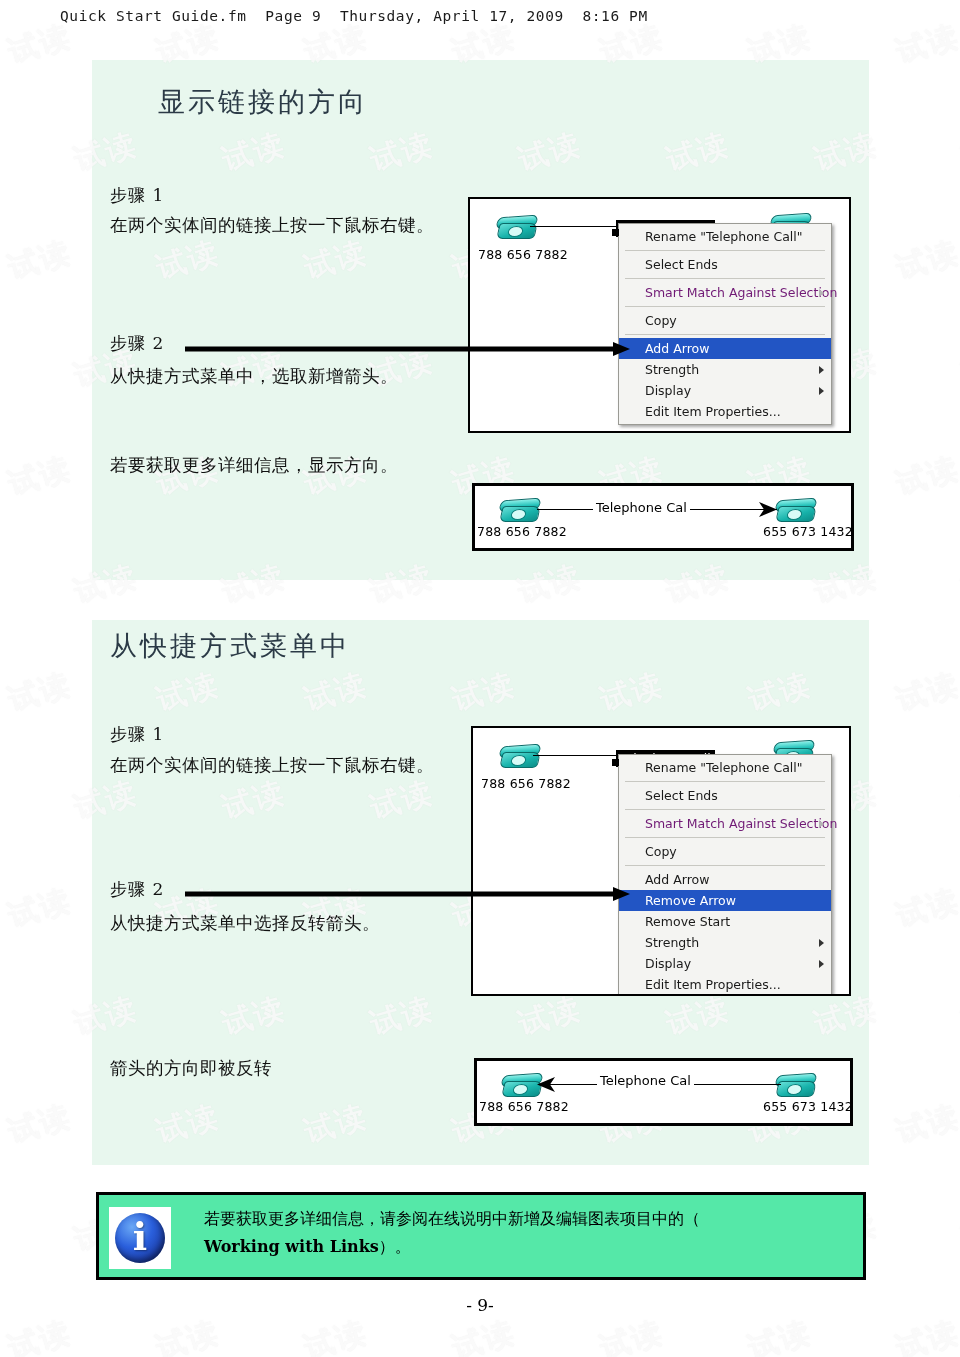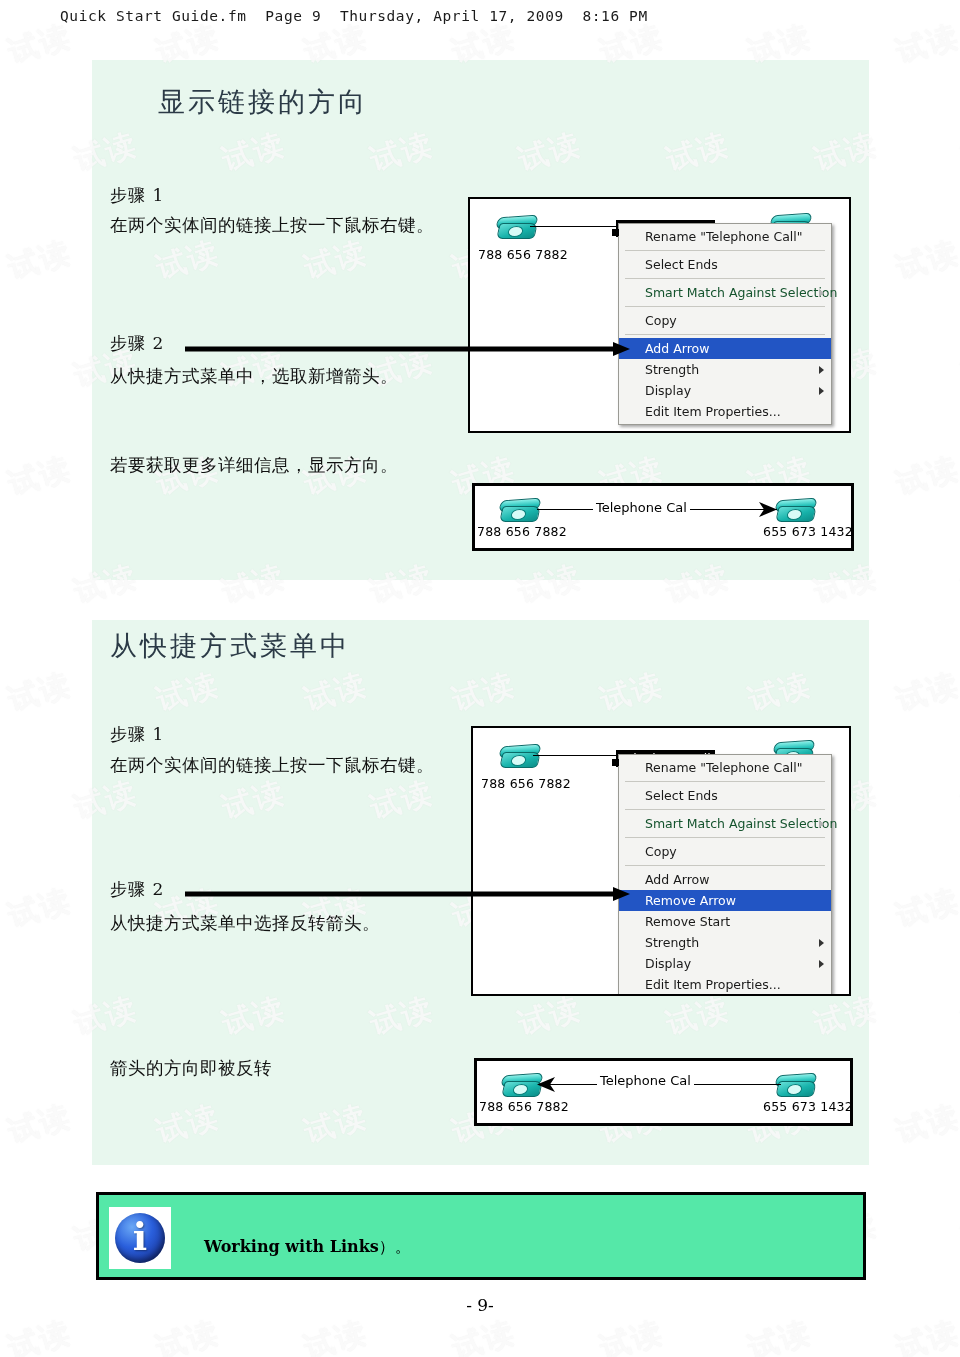--- a/index.html
+++ b/index.html
@@ -198,21 +198,21 @@
   #ctx-two { left: 145px; top: 26px; width: 212px; }
 
   .ctx-item {
     position: relative;
     padding: 3px 22px 3px 26px;
     font-size: 12.5px;
     color: #1a1a1a;
     white-space: nowrap;
     line-height: 15px;
   }
-  .ctx-item.disabled { color: #14532d; }
+  .ctx-item.disabled { color: #701a75; }
   .ctx-item.selected {
     background: #2255c4;
     color: #ffffff;
   }
   .ctx-sep {
     height: 1px;
     background: #c8c8c2;
     margin: 3px 6px;
   }
   .submenu-caret {
@@ -458,21 +458,21 @@
     <polygon points="18,0 0,7.5 18,15 13,7.5" fill="#000"></polygon>
   </svg>
 </div>
 
 <div id="note-box">
   <div id="note-icon">
     <div class="circle"></div>
     <div class="glyph">i</div>
   </div>
   <div id="note-text">
-    <br>
+    <span>若要获取更多详细信息，请参阅在线说明中新增及编辑图表项目中的（</span><br>
     <span class="bold-en">Working with Links</span><span>）。</span>
   </div>
 </div>
 
 <div id="page-number">- 9-</div>
 
 <div id="watermark">
     <div class="wm" style="left: 8px; top: 24px;">试读</div>
     <div class="wm" style="left: 156px; top: 24px;">试读</div>
     <div class="wm" style="left: 304px; top: 24px;">试读</div>

